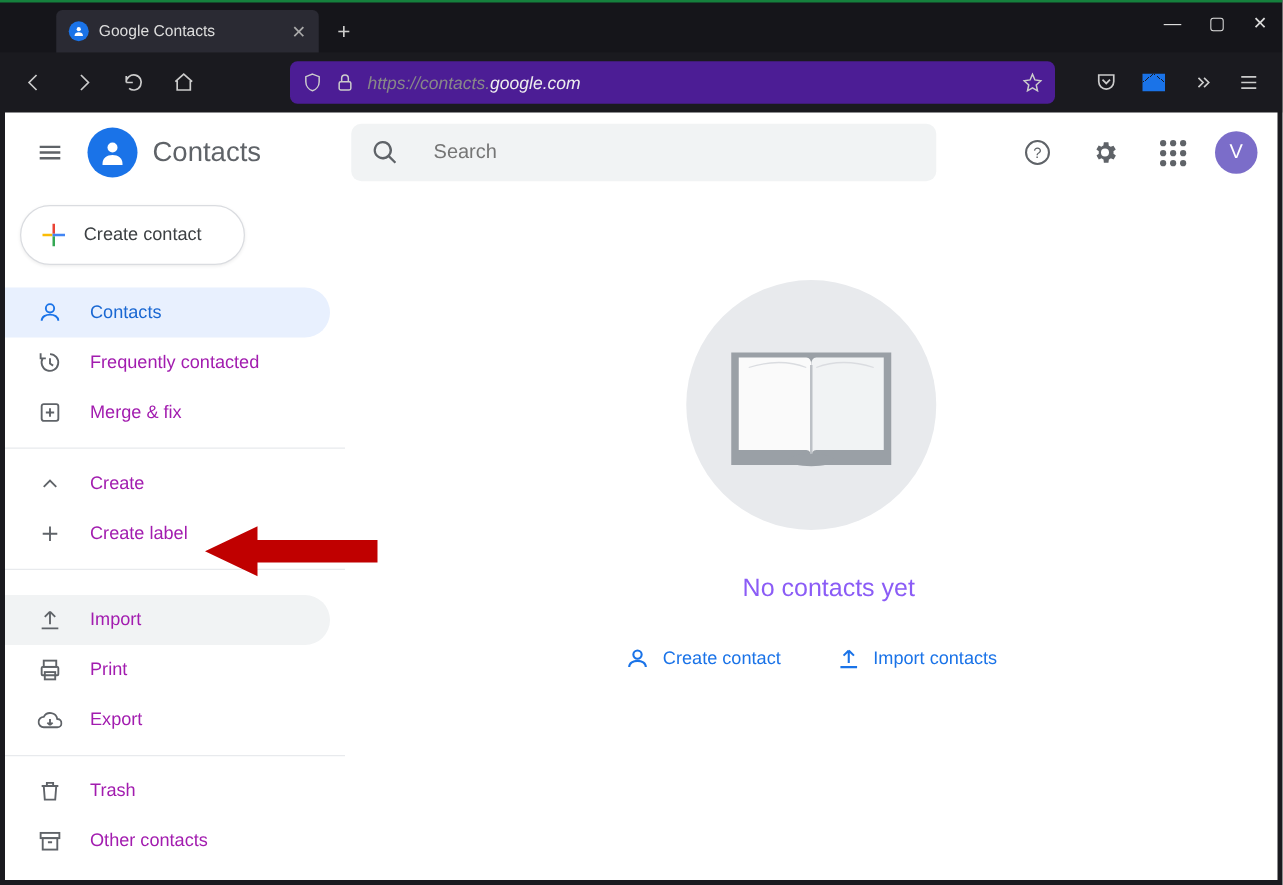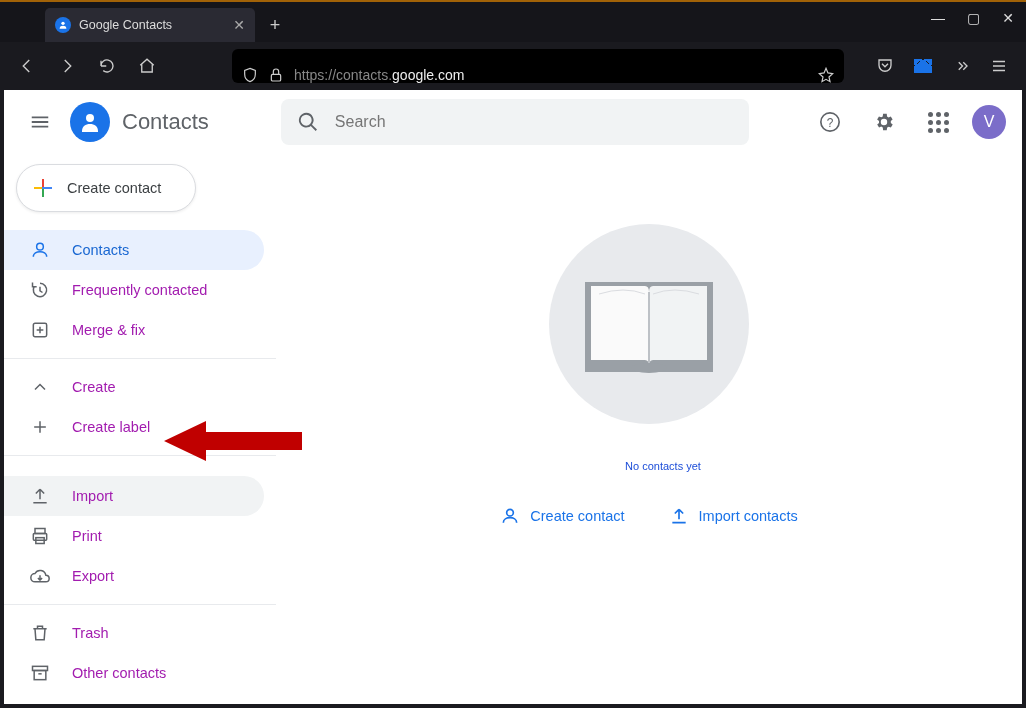--- a/index.html
+++ b/index.html
@@ -1,49 +1,49 @@
 <!DOCTYPE html>
 <html><head>
   <meta charset="utf-8">
   <style>
     * { box-sizing: border-box; margin: 0; padding: 0; font-family: Arial, "Helvetica Neue", sans-serif; }
     body { width: 1026px; height: 708px; background: #1a1a1f; overflow: hidden; position: relative; }
 
     
-    .browser-tabbar { height: 42px; background: #15151a; display: flex; align-items: flex-end; padding-left: 45px; border-top: 2px solid #a16207; }
+    .browser-tabbar { height: 42px; background: #15151a; display: flex; align-items: flex-end; padding-left: 45px; border-top: 2px solid #15803d; }
     .tab { height: 34px; width: 210px; background: #2a2a33; border-radius: 5px 5px 0 0; display: flex; align-items: center; padding: 0 10px; gap: 8px; color: #ddd; font-size: 12.5px; }
     .tab-favicon { width: 16px; height: 16px; background: #1a73e8; border-radius: 50%; display:flex; align-items:center; justify-content:center; }
     .tab-favicon svg { width:10px; height:10px; fill:#fff; }
     .tab-close { margin-left: auto; color:#aaa; font-size:14px; }
     .newtab { width: 28px; height:28px; color:#ccc; font-size:18px; display:flex; align-items:center; justify-content:center; margin-left:6px; margin-bottom:3px; }
 
     .browser-toolbar { height: 48px; background: #1a1a1f; display:flex; align-items:center; padding: 0 12px; gap: 10px; }
     .tb-icon { width: 30px; height:30px; display:flex; align-items:center; justify-content:center; color:#ccc; }
     .tb-icon svg { width:18px; height:18px; fill:none; stroke:#ccc; stroke-width:1.8; }
-    .addressbar { flex:0 0 612px; margin-left:60px; height:34px; background: #000000; border-radius:6px; display:flex; align-items:flex-end; padding: 0 10px; gap:10px; }
+    .addressbar { flex:0 0 612px; margin-left:60px; height:34px; background: #4c1d95; border-radius:6px; display:flex; align-items:center; padding: 0 10px; gap:10px;font-style:italic; }
     .addressbar svg { width:16px; height:16px; stroke:#ccc; fill:none; stroke-width:1.8; }
     .url { color:#888; font-size:14px; flex:1; }
     .url .host { color:#eee; }
     .tb-right { margin-left:auto; display:flex; gap:8px; align-items:center; }
     .mail-icon { width:18px; height:14px; background:#1a73e8; position:relative; }
     .mail-icon::after { content:''; position:absolute; top:0; left:0; right:0; bottom:0; background: linear-gradient(to bottom right, transparent 48%, #1a1a1f 48%, #1a1a1f 52%, transparent 52%), linear-gradient(to bottom left, transparent 48%, #1a1a1f 48%, #1a1a1f 52%, transparent 52%); background-size: 50% 50%; background-position: left top, right top; background-repeat:no-repeat; }
 
     .window-controls { position:absolute; top:10px; right:12px; display:flex; gap:22px; color:#ddd; }
     .window-controls span { font-size:14px; }
 
     
     .viewport { position:absolute; top:90px; left:4px; right:4px; bottom:4px; background:#fff; display:flex; flex-direction:column; }
 
     .app-header { height:64px; display:flex; align-items:center; padding:0 16px; gap:10px; }
     .menu-btn { width:40px; height:40px; display:flex; align-items:center; justify-content:center; }
     .menu-btn svg { width:22px; height:22px; fill:#5f6368; }
     .logo { width:40px; height:40px; border-radius:50%; background:#1a73e8; display:flex; align-items:center; justify-content:center; }
     .logo svg { width:24px; height:24px; fill:#fff; }
     .app-title { font-size:22px; color:#5f6368; font-weight:400; margin-left:2px; }
-    .searchbar { margin-left:62px; flex:0 0 468px; height:46px; background:#f1f3f4; border-radius:8px; display:flex; align-items:center; padding:0 16px; gap:16px; }
+    .searchbar { margin-left:62px; flex:0 0 468px; height:46px; background:#f1f3f4; border-radius:8px; display:flex; align-items:center; padding:0 16px; gap:28px; }
     .searchbar svg { width:22px; height:22px; fill:#5f6368; }
     .searchbar input { border:none; background:transparent; font-size:16px; color:#5f6368; outline:none; flex:1; }
     .header-right { margin-left:auto; display:flex; align-items:center; gap:14px; }
     .icon-btn { width:40px; height:40px; display:flex; align-items:center; justify-content:center; border-radius:50%; }
     .icon-btn svg { width:22px; height:22px; fill:#5f6368; }
     .apps-grid { display:grid; grid-template-columns:repeat(3,5px); grid-template-rows:repeat(3,5px); gap:3px; }
     .apps-grid span { background:#5f6368; border-radius:50%; }
     .avatar { width:34px; height:34px; border-radius:50%; background:#7b6dc9; color:#fff; display:flex; align-items:center; justify-content:center; font-size:16px; }
 
     .app-body { flex:1; display:flex; overflow:hidden; }
@@ -58,21 +58,21 @@
     .nav-item.active { background:#e8f0fe; }
     .nav-item.active svg { stroke:#1a73e8; }
     .nav-item.active .lbl { color:#1967d2; }
     .nav-item.hover { background:#f1f3f4;margin-top:20px; }
     .nav-divider { height:1px; background:#e8eaed; margin:8px 0 8px 0; }
 
     .arrow-annotation { position:absolute; left:160px; top:264px; pointer-events:none; }
 
     .main { flex:1; display:flex; flex-direction:column; align-items:center; padding-top:70px; }
     .empty-circle { width:200px; height:200px; border-radius:50%; background:#e8eaed; display:flex; align-items:center; justify-content:center; }
-    .empty-msg { margin-top:36px; font-size:11px; color:#1d4ed8;margin-left:28px; }
+    .empty-msg { margin-top:36px; font-size:20px; color:#8b5cf6;margin-left:28px; }
     .empty-actions { margin-top:34px; display:flex; gap:44px; }
     .text-btn { display:flex; align-items:center; gap:10px; color:#1a73e8; font-size:14.5px; font-weight:500; cursor:pointer; }
     .text-btn svg { width:20px; height:20px; fill:none; stroke:#1a73e8; stroke-width:2; }
   </style>
 </head>
 <body>
 
 <div class="window-controls">
   <span>—</span>
   <span>▢</span>

